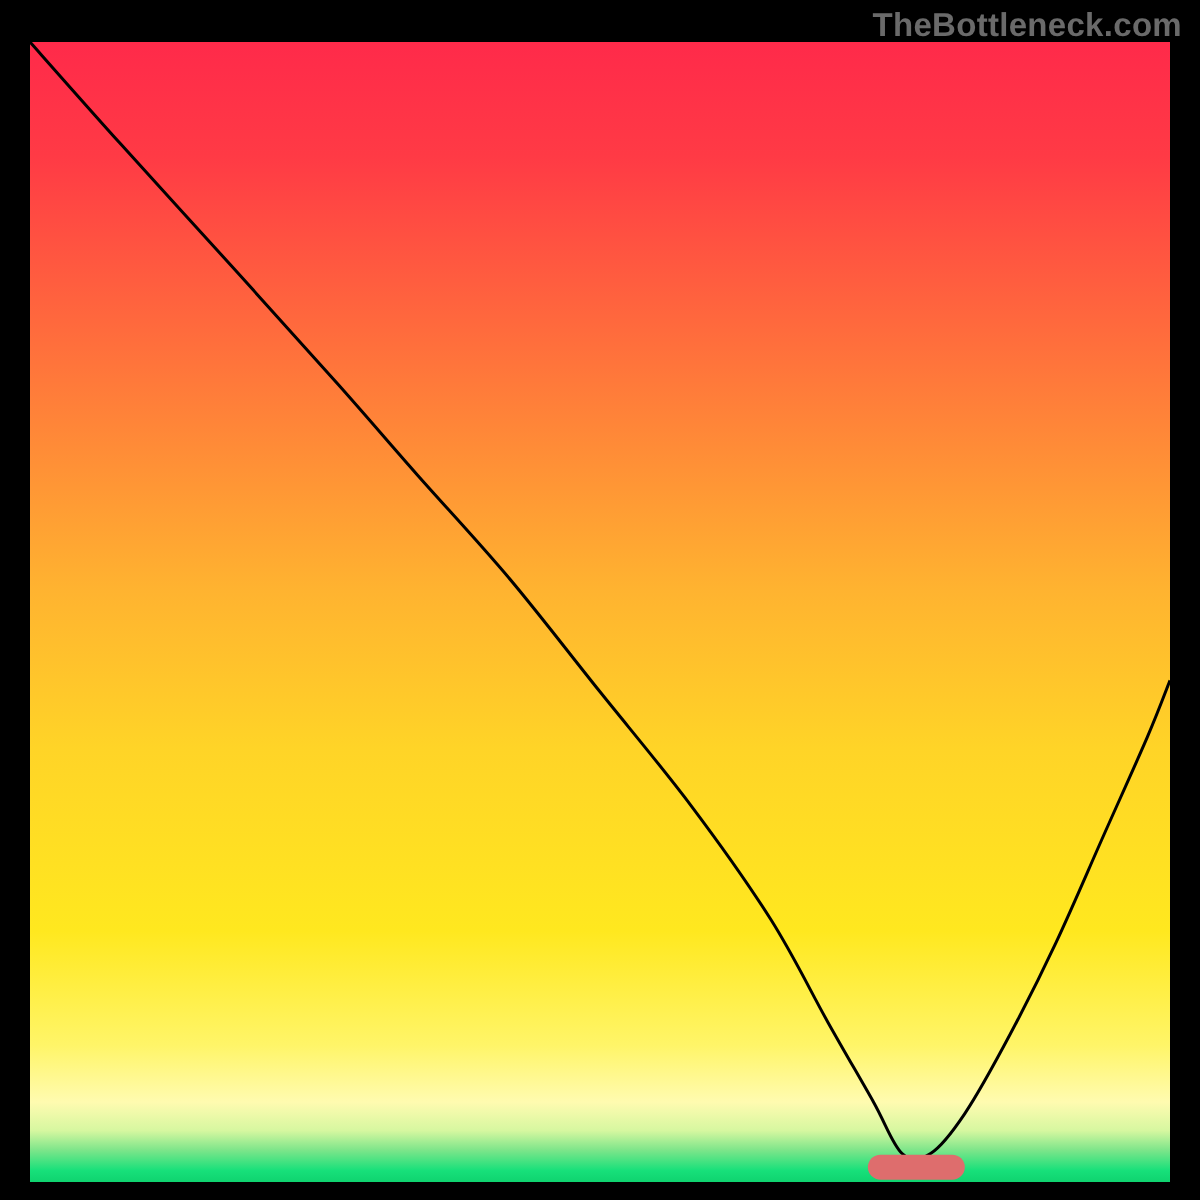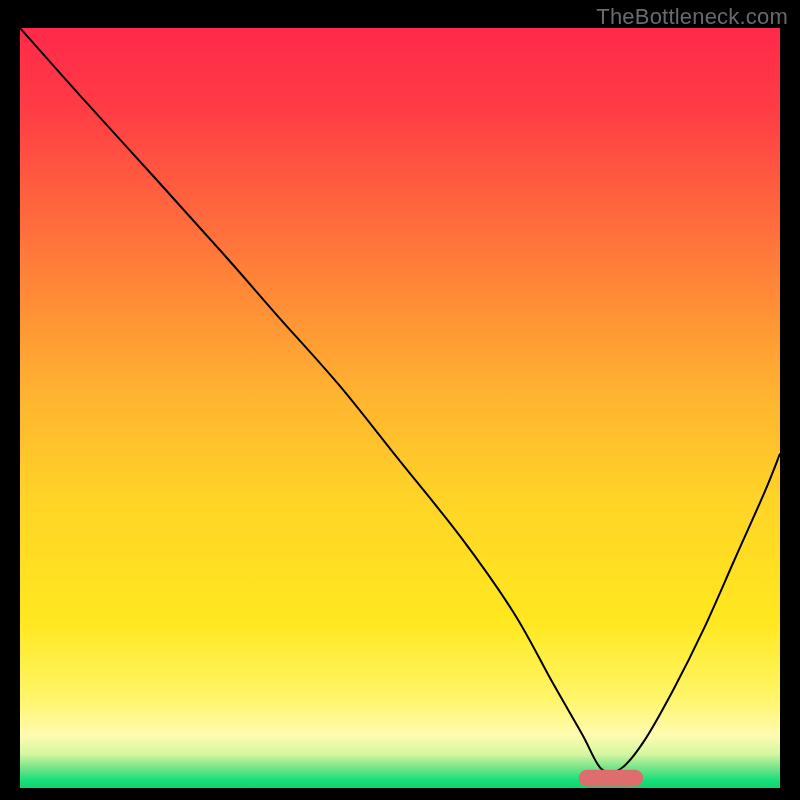--- a/index.html
+++ b/index.html
@@ -16,21 +16,21 @@
     width: 800px;
     height: 800px;
     background: #000;
   }
   .watermark {
     position: absolute;
     top: 4px;
     right: 12px;
     color: #6a6a6a;
     font-size: 22px;
-    font-weight: 400;
+    font-weight: 700;
     letter-spacing: 0.2px;
     z-index: 5;
   }
   .plot-outer {
     position: absolute;
     left: 20px;
     top: 28px;
     width: 760px;
     height: 760px;
     background: #000;

